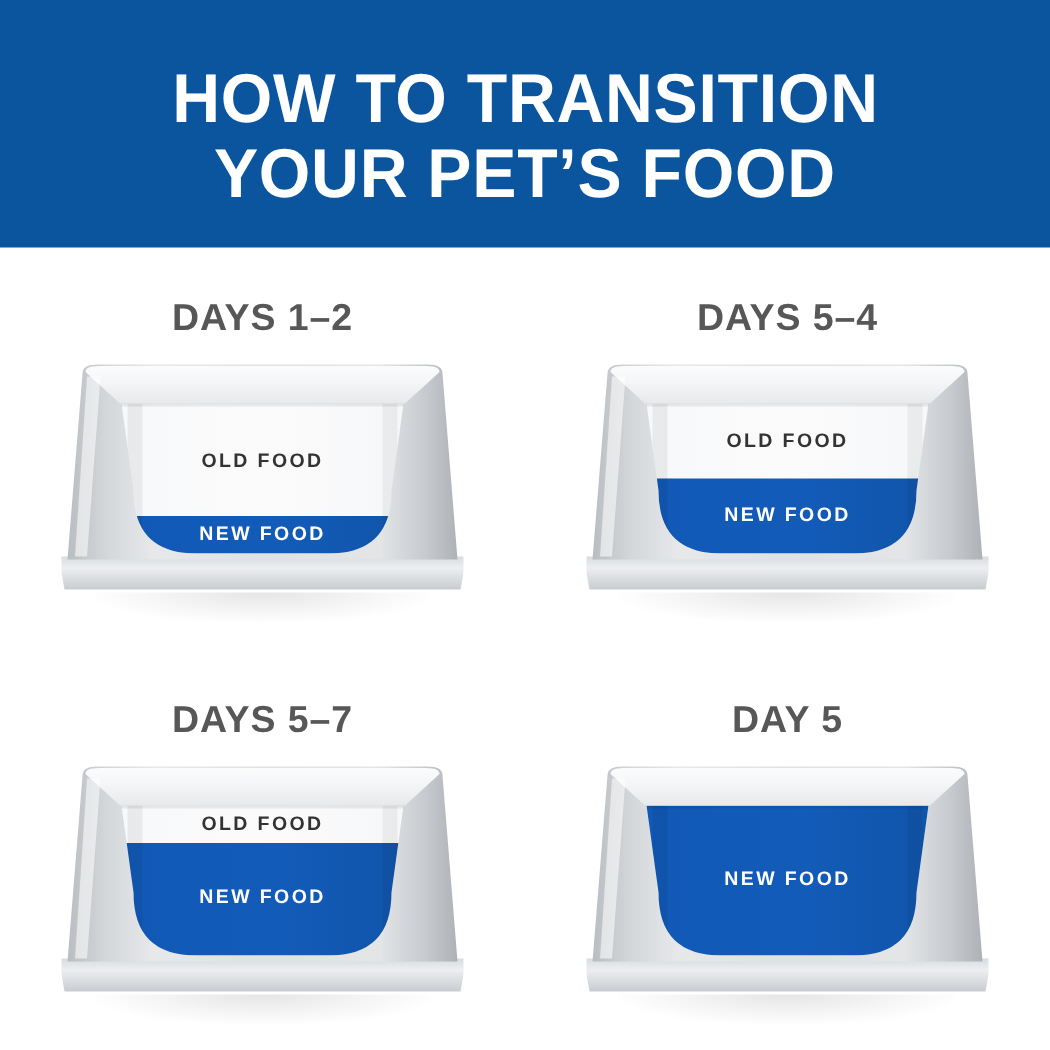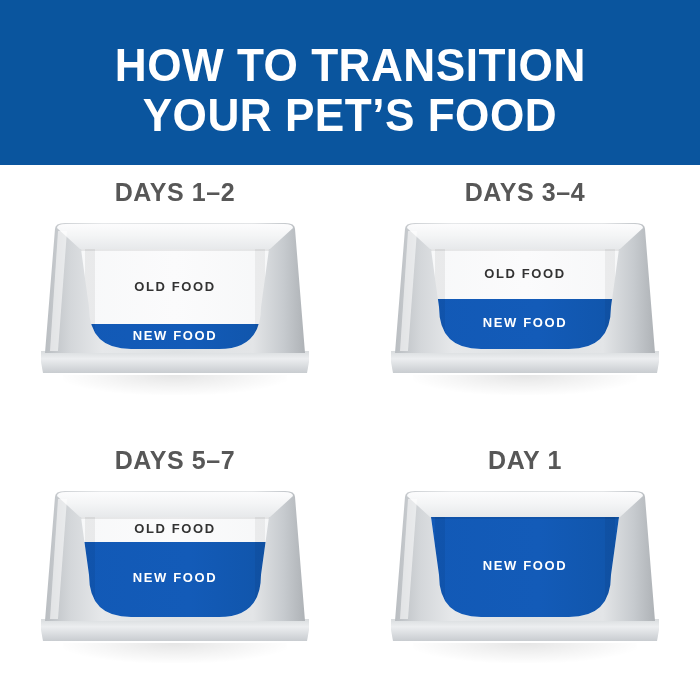--- a/index.html
+++ b/index.html
@@ -57,21 +57,21 @@
     display: grid;
     grid-template-columns: 1fr 1fr;
     grid-template-rows: 1fr 1fr;
   }
 
   .panel {
     position: relative;
     display: flex;
     flex-direction: column;
     align-items: center;
-    padding-top: 12px;
+    padding-top: 32px;
   }
 
   .panel-title {
     color: #575757;
     font-family: "Liberation Sans", sans-serif;
     font-weight: 700;
     font-size: 25px;
     letter-spacing: 0.6px;
     line-height: 30px;
     white-space: nowrap;
@@ -225,21 +225,21 @@
 
     <rect x="40" y="36" width="188" height="2" fill="rgba(0,0,0,0.07)"></rect>
   </svg>
         <div class="reflection"></div>
         <span class="label-old" style="top: 65.5px; display: block;">OLD FOOD</span>
         <span class="label-new" style="top: 114.5px; display: block;">NEW FOOD</span>
       </div>
     </div>
 
     <div class="panel">
-      <div class="panel-title">DAYS 3–4</div>
+      <div class="panel-title">DAYS 5–4</div>
       <div class="bowl-wrap">
           <svg class="bowl-svg" viewBox="0 0 268 170">
     <defs>
       <linearGradient id="bodyG_b1" x1="0" y1="0" x2="1" y2="0">
         <stop offset="0" stop-color="#b9bdc1"></stop>
         <stop offset="0.10" stop-color="#d4d7da"></stop>
         <stop offset="0.22" stop-color="#e6e8ea"></stop>
         <stop offset="0.50" stop-color="#dfe2e4"></stop>
         <stop offset="0.80" stop-color="#e3e5e7"></stop>
         <stop offset="0.92" stop-color="#c6cace"></stop>
@@ -409,21 +409,21 @@
 
     <rect x="40" y="36" width="188" height="2" fill="rgba(0,0,0,0.07)"></rect>
   </svg>
         <div class="reflection"></div>
         <span class="label-old" style="top: 40.5px; display: block;">OLD FOOD</span>
         <span class="label-new" style="top: 89.5px; display: block;">NEW FOOD</span>
       </div>
     </div>
 
     <div class="panel">
-      <div class="panel-title">DAY 1</div>
+      <div class="panel-title">DAY 5</div>
       <div class="bowl-wrap">
           <svg class="bowl-svg" viewBox="0 0 268 170">
     <defs>
       <linearGradient id="bodyG_b3" x1="0" y1="0" x2="1" y2="0">
         <stop offset="0" stop-color="#b9bdc1"></stop>
         <stop offset="0.10" stop-color="#d4d7da"></stop>
         <stop offset="0.22" stop-color="#e6e8ea"></stop>
         <stop offset="0.50" stop-color="#dfe2e4"></stop>
         <stop offset="0.80" stop-color="#e3e5e7"></stop>
         <stop offset="0.92" stop-color="#c6cace"></stop>

